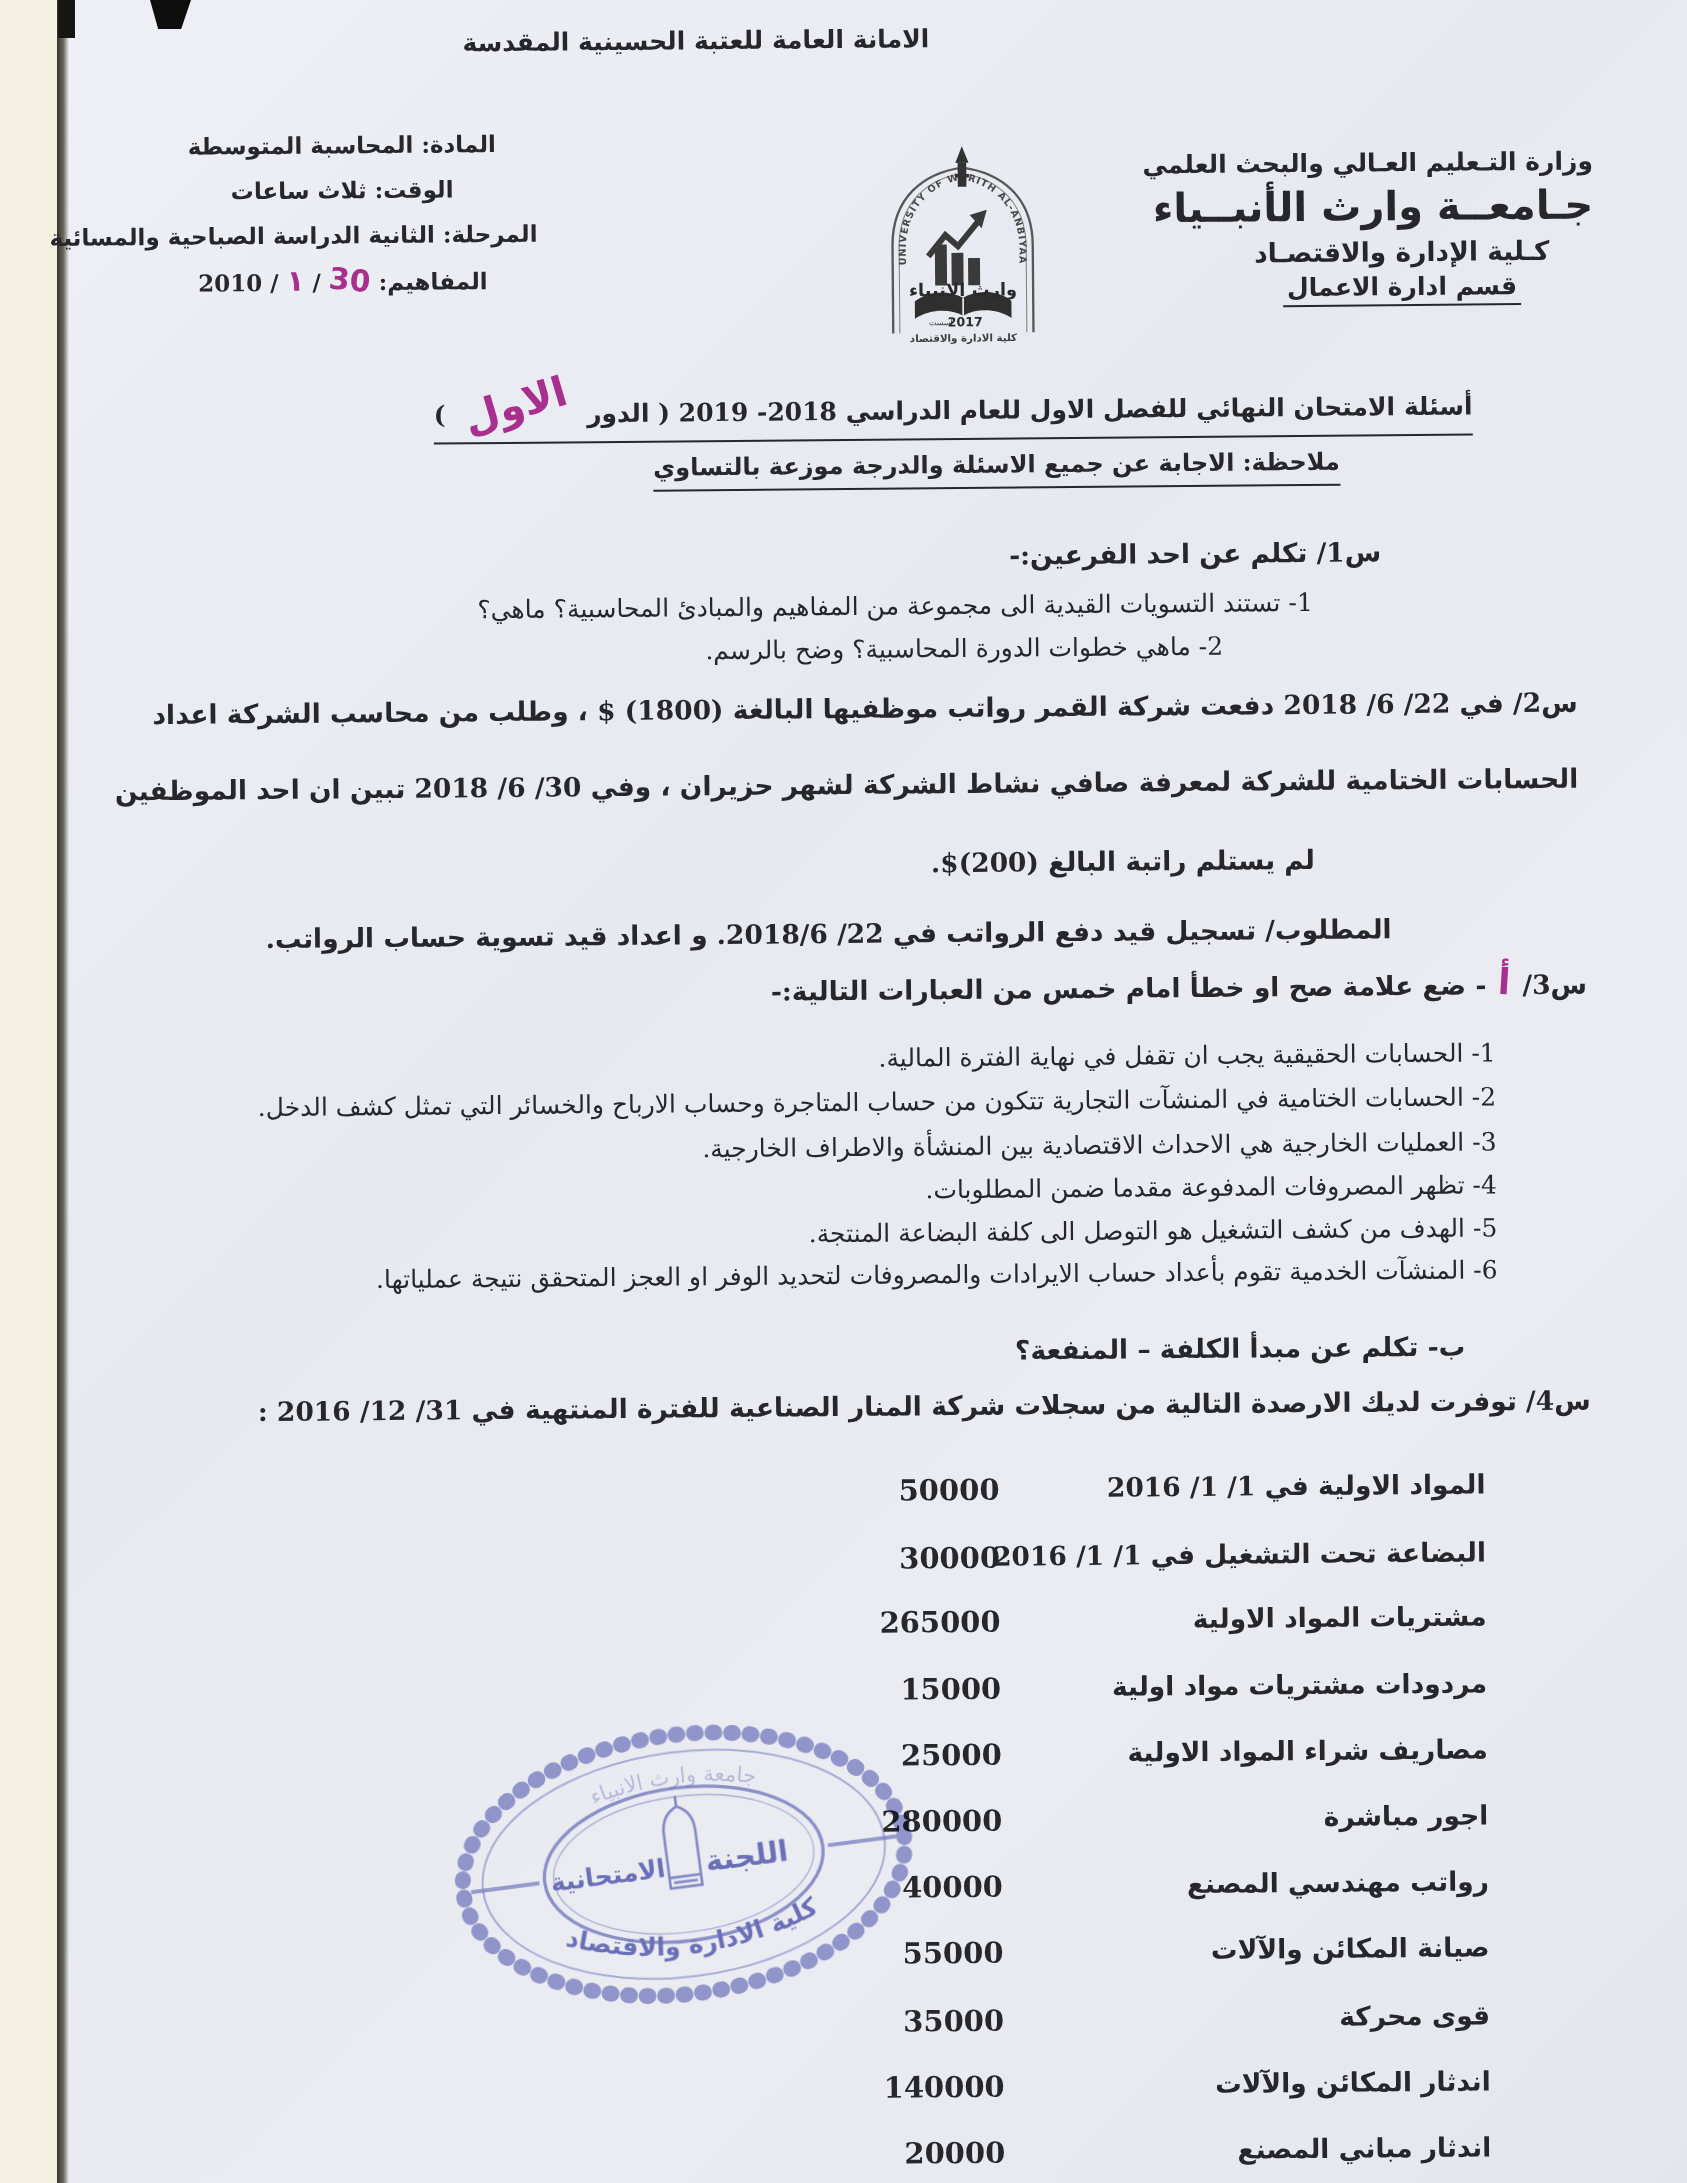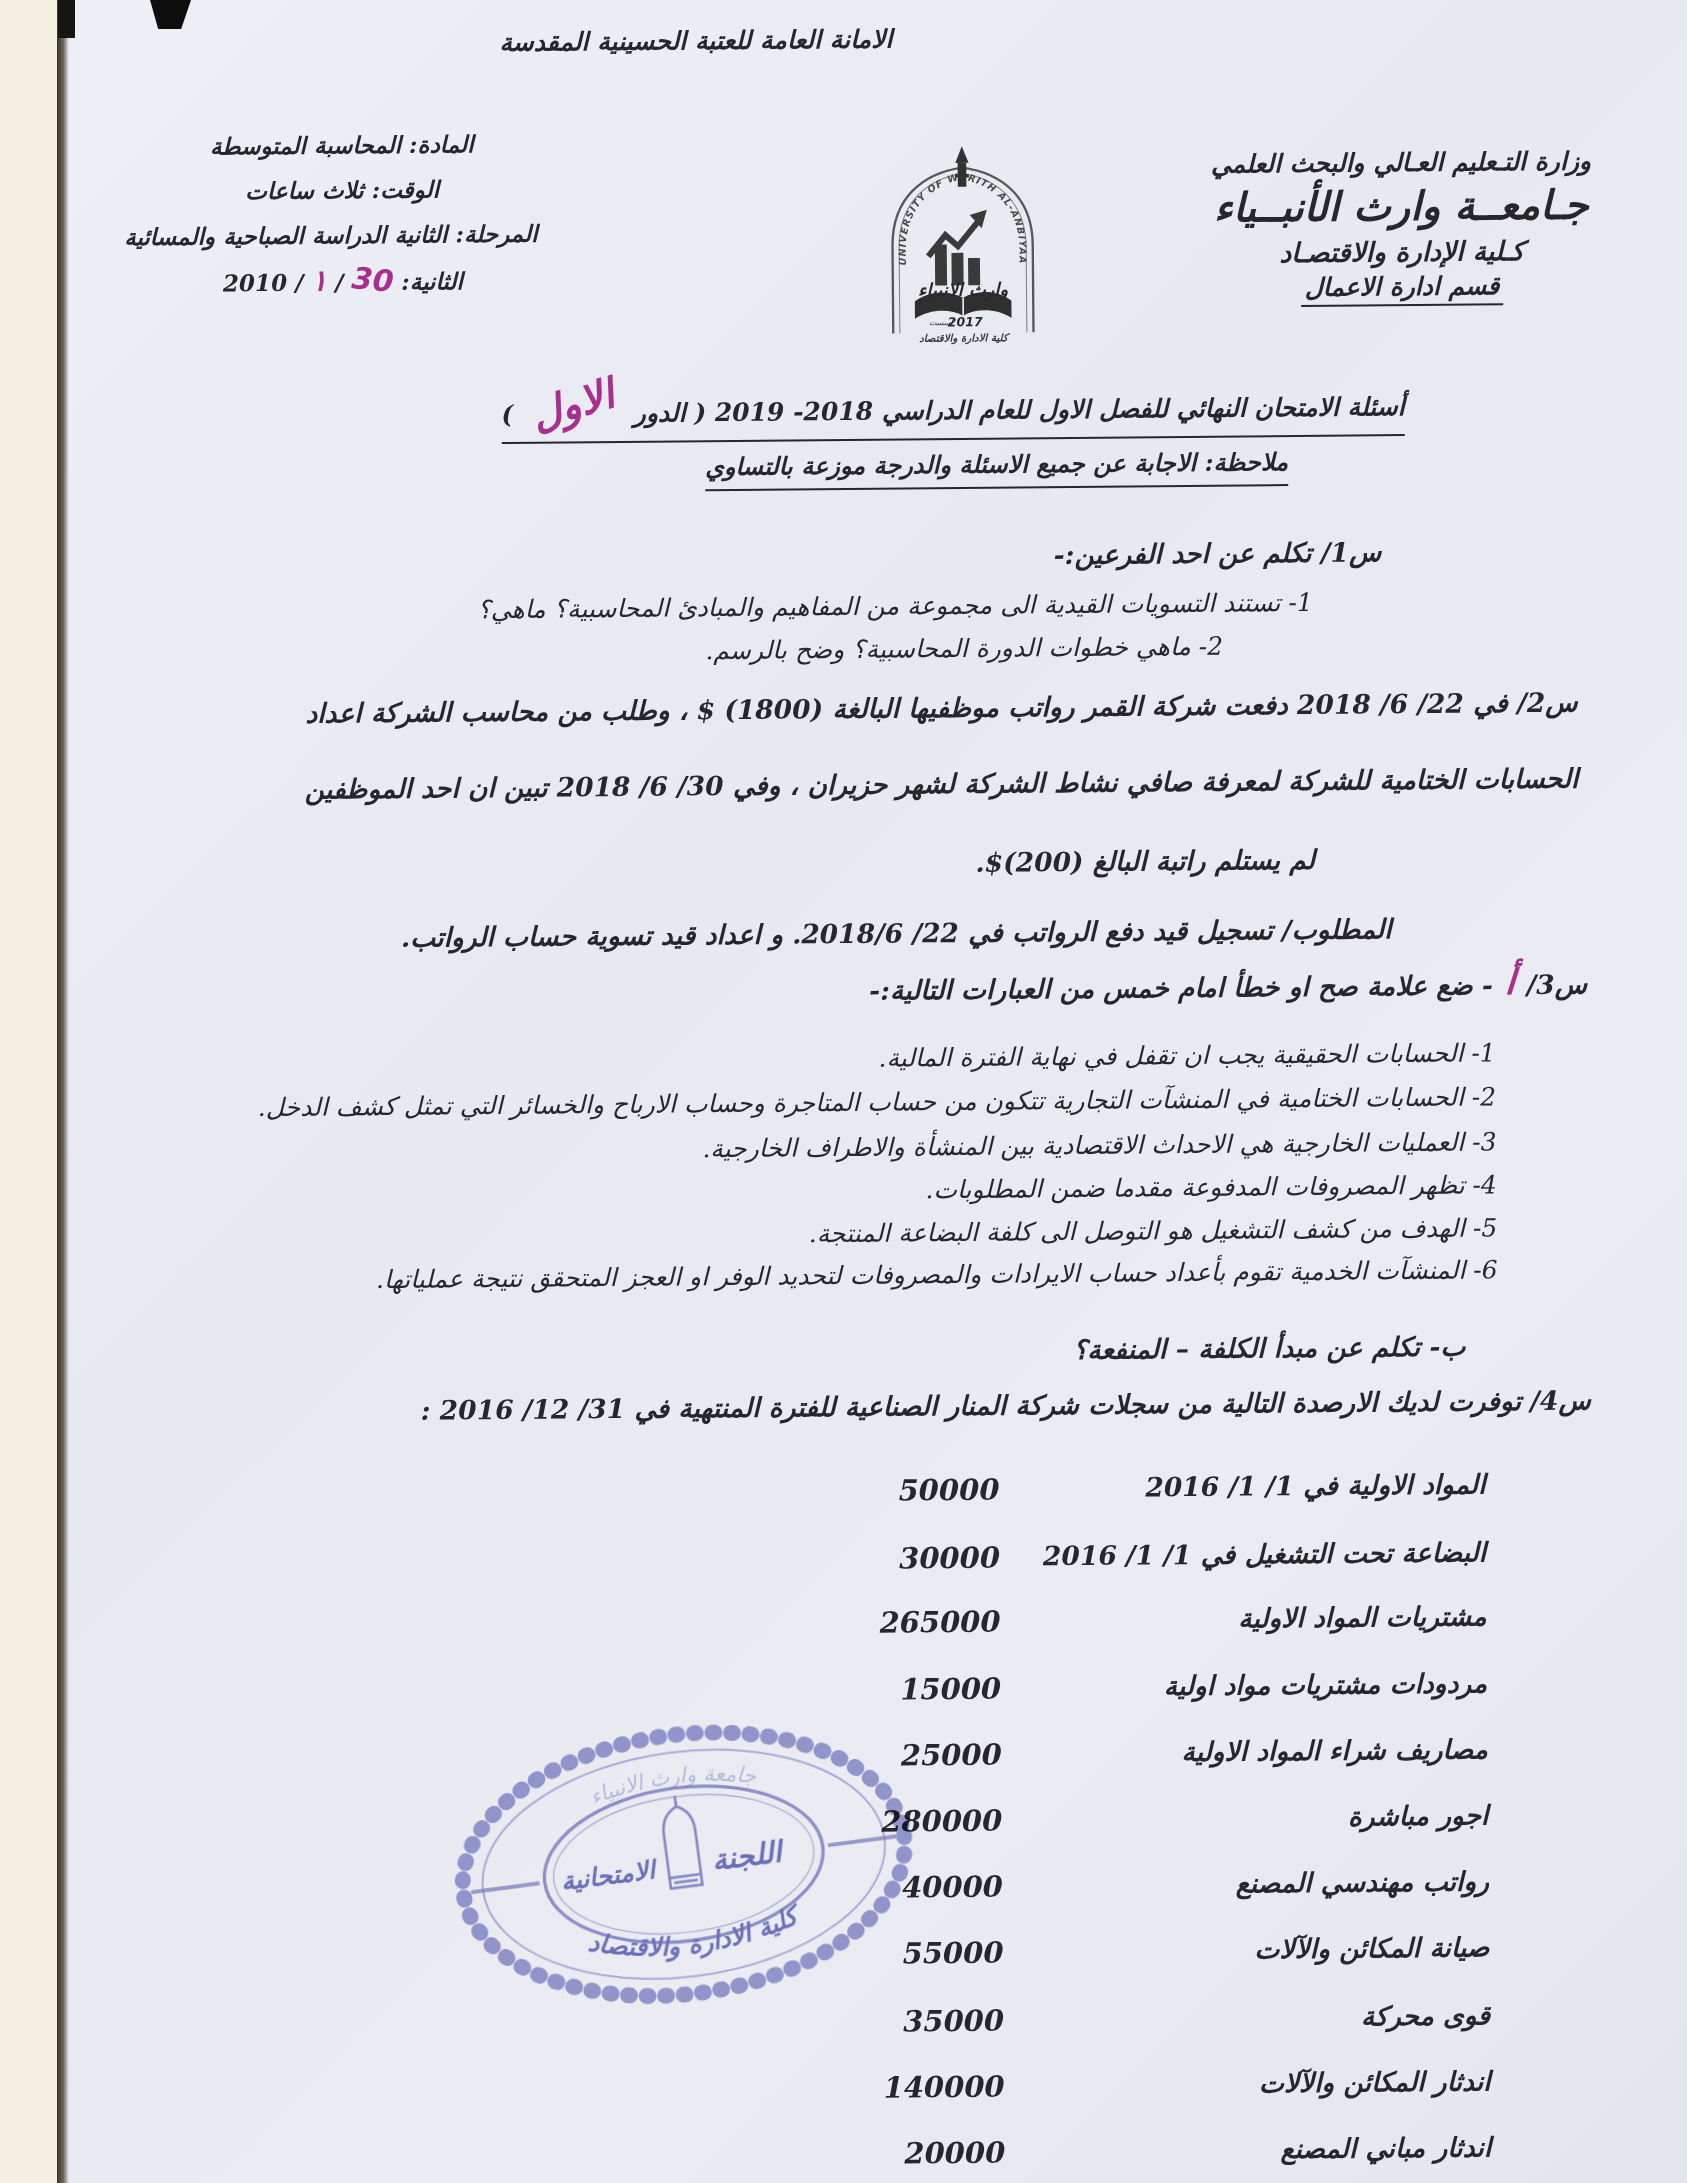--- a/index.html
+++ b/index.html
@@ -3,21 +3,20 @@
 <meta charset="utf-8">
 <style>
   html,body{margin:0;padding:0;background:#4a4a4a;}
   .page{
     position:relative;
     width:1687px;height:2183px;
     background:linear-gradient(135deg,#eef0f6 0%,#e7e9f0 40%,#eaecf2 70%,#e4e6ee 100%);
     overflow:hidden;
     font-family:"DejaVu Serif","DejaVu Sans",sans-serif;
     color:#26262b;
-    font-style:italic;
   }
   .abs{position:absolute;white-space:nowrap;}
   .rtl{direction:rtl;}
   .ctr{transform:translateX(-50%);}
   .tilt{position:absolute;inset:0;transform:rotate(-0.5deg);}
   
   .edge-cream{position:absolute;left:0;top:0;width:57px;height:2183px;background:#f4f0e2;}
   .edge-dark{position:absolute;left:57px;top:0;width:12px;height:2183px;
     background:linear-gradient(90deg,#35322b 0%,#6d6a60 55%,rgba(120,118,110,0) 100%);}
   .corner-mark{position:absolute;left:58px;top:0;width:17px;height:38px;background:#171512;}
@@ -65,21 +64,21 @@
 
   <div class="tilt">
 
     <div class="abs ctr topnote rtl">الامانة العامة للعتبة الحسينية المقدسة</div>
 
     <div class="abs h-left rtl">
       <div>المادة: المحاسبة المتوسطة</div>
       <div>الوقت:  ثلاث ساعات</div>
       <div>المرحلة: الثانية الدراسة الصباحية والمسائية</div>
       <div>
-        <span>الثانية:</span>
+        <span>المفاهيم:</span>
         <span class="hand hand-day">30</span>
         <span>/</span>
         <span class="hand hand-month">١</span>
         <span>/</span>
         <span>2010</span>
       </div>
     </div>
 
     <div class="abs h-right rtl">
       <div class="l1">وزارة التـعليم العـالي والبحث العلمي</div>

